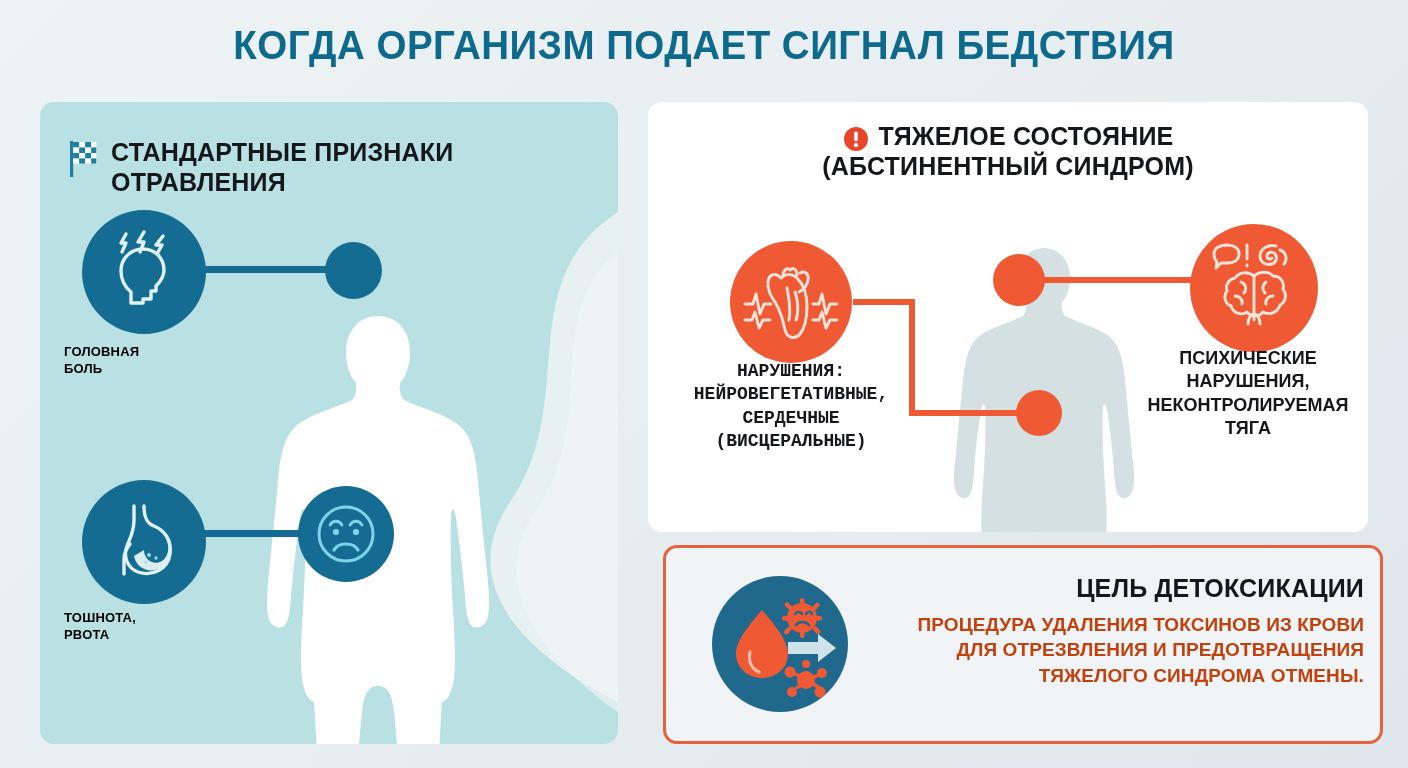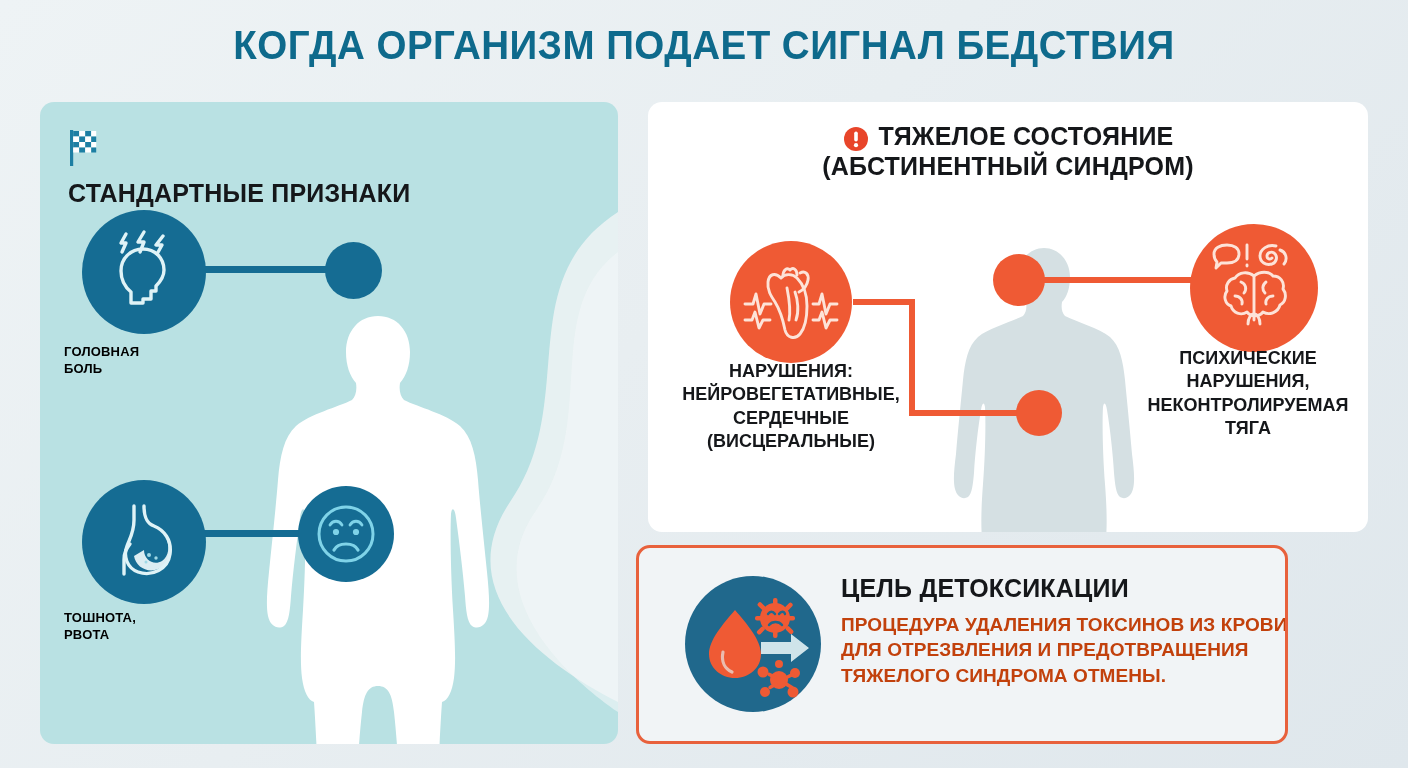--- a/index.html
+++ b/index.html
@@ -23,28 +23,29 @@
   
   .panel-left {
     position:absolute; left:40px; top:102px; width:578px; height:642px;
     background:#b9e1e3; border-radius:14px; overflow:hidden;
   }
   .panel-right-top {
     position:absolute; left:648px; top:102px; width:720px; height:430px;
     background:#ffffff; border-radius:14px; overflow:hidden;
   }
   .panel-detox {
-    position:absolute; left:636px; top:545px; width:652px; height:199px;
+    position:absolute; left:663px; top:545px; width:720px; height:199px;
     background:#f1f4f6; border:3px solid #e8613c; border-radius:14px;
     overflow:hidden;
+    text-align:right;
   }
 
   
   .head-row { position:absolute; display:flex; align-items:flex-start; gap:13px; }
-  .head-left  { left:28px; top:25px;flex-direction:column; }
+  .head-left  { left:28px; top:36px; }
   .head-title {
     font-size:25px; font-weight:900; color:#15171a; line-height:1.18;
     letter-spacing:0.2px; text-transform:uppercase;
   }
   .head-right {
     position:absolute; left:0; top:20px; width:720px; text-align:center;
   }
   .head-right .l1 { display:flex; justify-content:center; align-items:flex-end; gap:10px; }
   .head-right .head-title { font-size:25px; }
 
@@ -131,20 +132,21 @@
         <rect x="17.2" y="14" width="6" height="5.5" fill="#1d7fa3"></rect>
         <rect x="23.2" y="14" width="5" height="5.5" fill="#ffffff"></rect>
         <rect x="5.2" y="19.5" width="6" height="5" fill="#ffffff"></rect>
         <rect x="11.2" y="19.5" width="6" height="5" fill="#1d7fa3"></rect>
         <rect x="17.2" y="19.5" width="6" height="5" fill="#ffffff"></rect>
         <rect x="23.2" y="19.5" width="5" height="5" fill="#1d7fa3"></rect>
       </g>
     </svg>
     <div class="head-title">
       <div>СТАНДАРТНЫЕ ПРИЗНАКИ</div>
+      <div>ОТРАВЛЕНИЯ</div>
     </div>
   </div>
 
   <svg class="body-l" viewBox="0 0 240 560">
     <path fill="#ffffff" d="
       M120,6
       C101,6 88,21 88,42
       C88,56 92,66 98,73
       C99,80 98,86 94,90
       C80,97 52,104 38,116
@@ -331,21 +333,21 @@
         <path d="M48,36 L48,80"></path>
         <path d="M35,42 C40,44 41,49 38,53"></path>
         <path d="M29,56 C34,56 37,60 36,64"></path>
         <path d="M60,42 C56,45 56,50 59,53"></path>
         <path d="M67,56 C62,56 59,60 60,64"></path>
         <path d="M42,84 C42,78 45,74 48,74 C51,74 54,78 54,84"></path>
       </g>
     </svg>
   </div>
 
-  <div class="caption-r" style="left:12px; top:258px; width:262px;">НАРУШЕНИЯ:
+  <div class="caption-r" style="left:12px; top:258px; width:262px;font-family:Liberation Mono, monospace;">НАРУШЕНИЯ:
 НЕЙРОВЕГЕТАТИВНЫЕ,
 СЕРДЕЧНЫЕ
 (ВИСЦЕРАЛЬНЫЕ)</div>
 
   <div class="caption-r" style="left:480px; top:245px; width:240px;">ПСИХИЧЕСКИЕ
 НАРУШЕНИЯ,
 НЕКОНТРОЛИРУЕМАЯ
 ТЯГА</div>
 
 </div>

